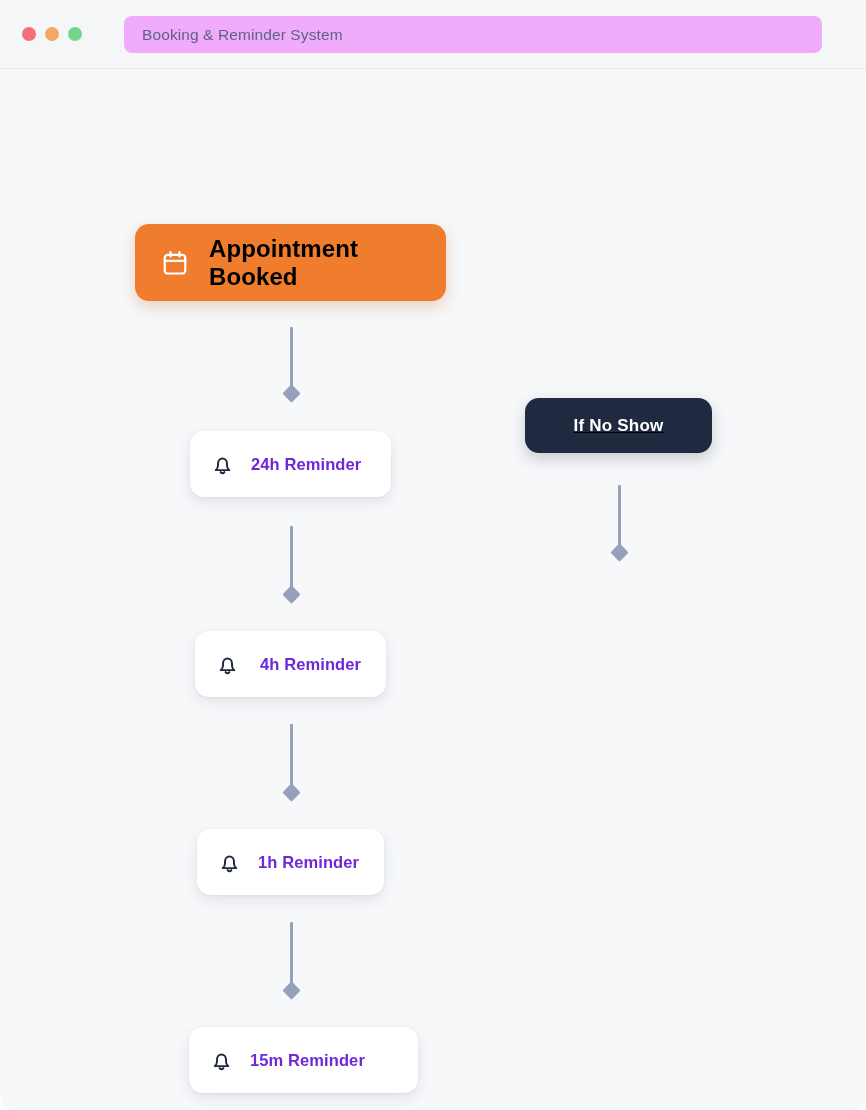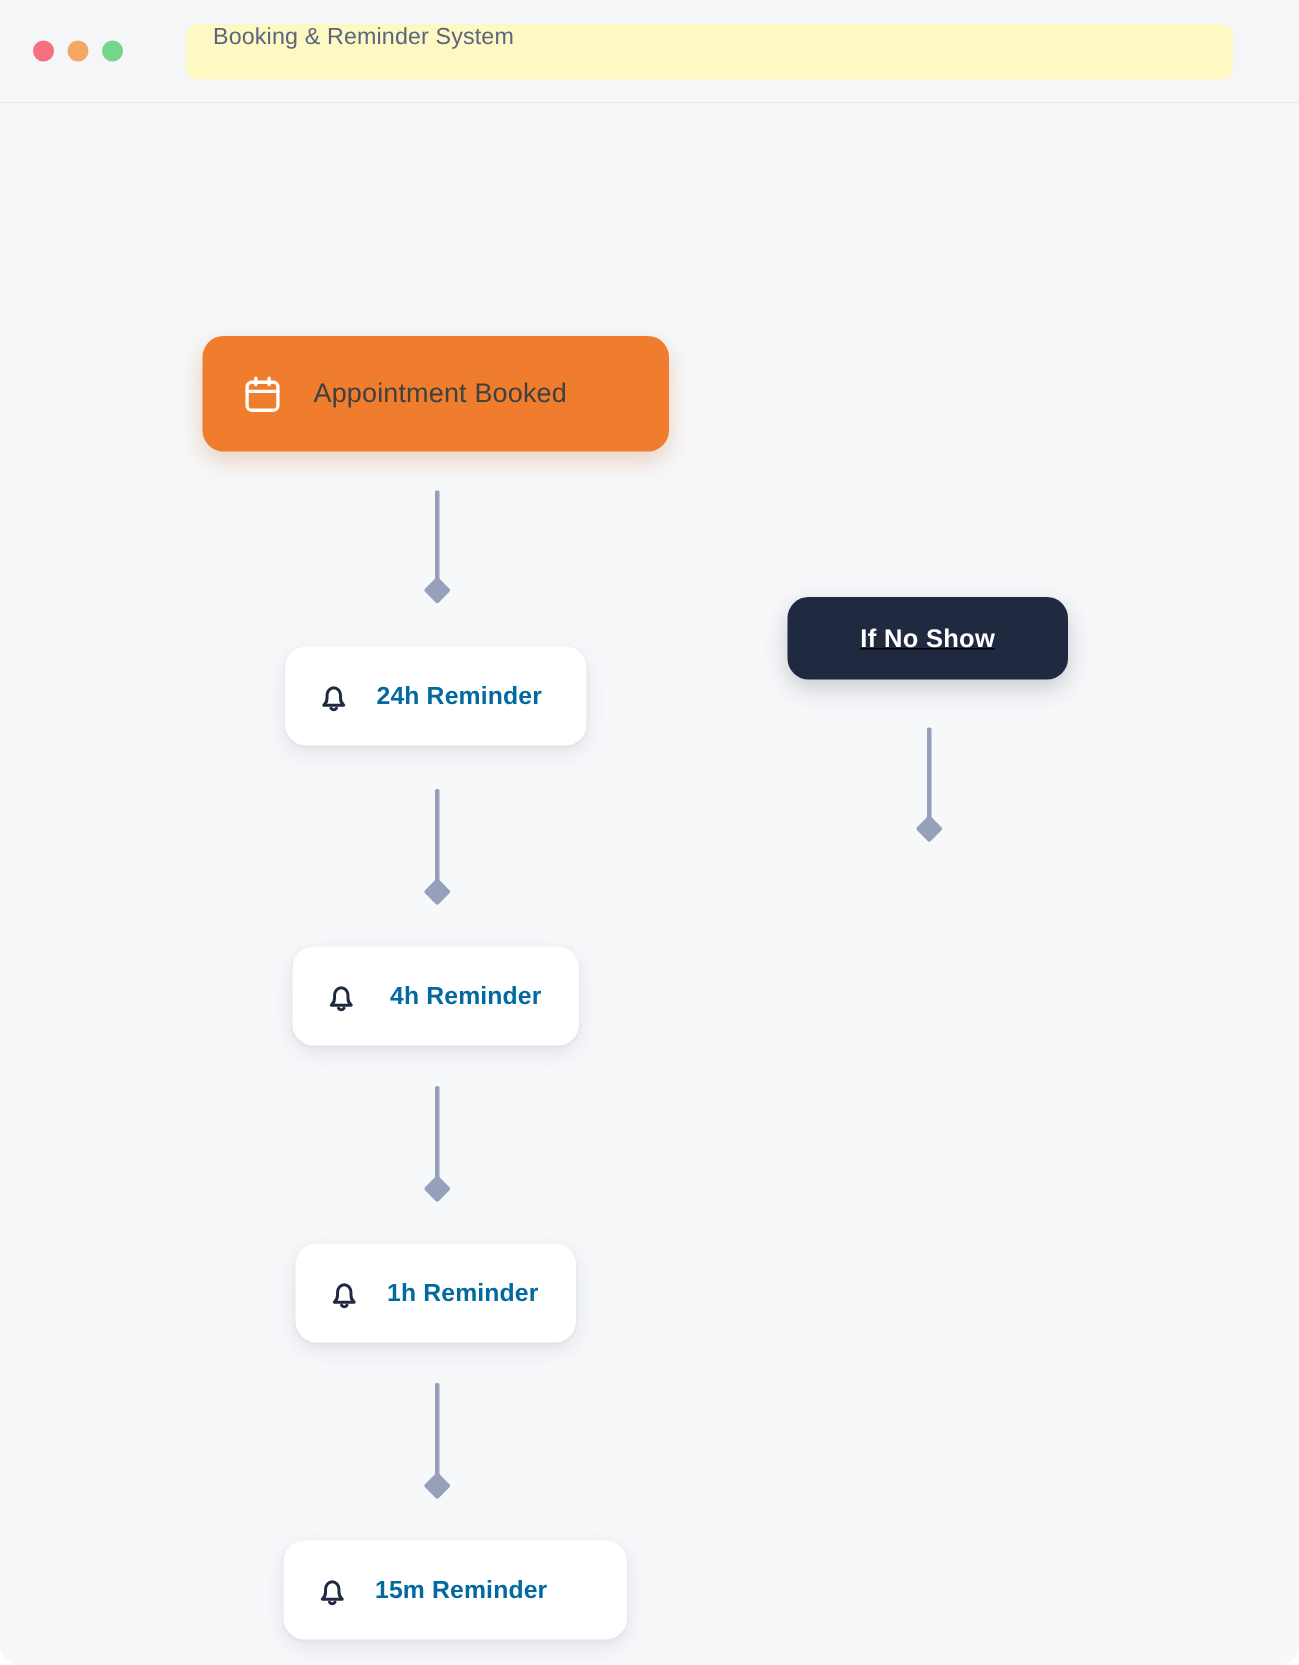--- a/index.html
+++ b/index.html
@@ -48,23 +48,24 @@
   .dot-red    { background: #f4707f; }
   .dot-yellow { background: #f5a765; }
   .dot-green  { background: #74d68b; }
 
   .title-pill {
     position: absolute;
     left: 124px;
     top: 16px;
     width: 698px;
     height: 37px;
-    background: #fef9c3;
+    background: #f0abfc;
     border-radius: 8px;
     display: flex;
+    align-items: center;
     padding: 0 18px;
     box-sizing: border-box;
   }
   .title-text {
     font-size: 15.5px;
     color: #5c6480;
     letter-spacing: 0.1px;
     font-family: "Liberation Sans", sans-serif;
   }
 
@@ -86,23 +87,23 @@
     border-radius: 14px;
   }
 
   .node-accent {
     background: #f07d2e;
     box-shadow: 0 6px 16px rgba(190, 110, 45, 0.28);
     padding: 0 30px 0 26px;
     gap: 20px;
   }
   .node-accent .node-label {
-    color: #404040;
-    font-size: 18px;
-    font-weight: normal;
+    color: #000000;
+    font-size: 24px;
+    font-weight: bold;
     letter-spacing: 0.1px;
   }
 
   .node-dark {
     background: #1f2940;
     box-shadow: 0 6px 16px rgba(31, 41, 64, 0.22);
     justify-content: center;
     text-decoration: underline;
   }
   .node-dark .node-label {
@@ -112,21 +113,21 @@
     letter-spacing: 0.2px;
   }
 
   .node-card {
     background: #ffffff;
     box-shadow: 0 5px 14px rgba(40, 50, 80, 0.10), 0 1px 3px rgba(40, 50, 80, 0.06);
     padding: 0 22px 0 20px;
     gap: 16px;
   }
   .node-card .node-label {
-    color: #0369a1;
+    color: #6d28d9;
     font-size: 16.5px;
     font-weight: bold;
     letter-spacing: 0.1px;
   }
 
   .icon {
     display: flex;
     align-items: center;
     justify-content: center;
     flex: none;

